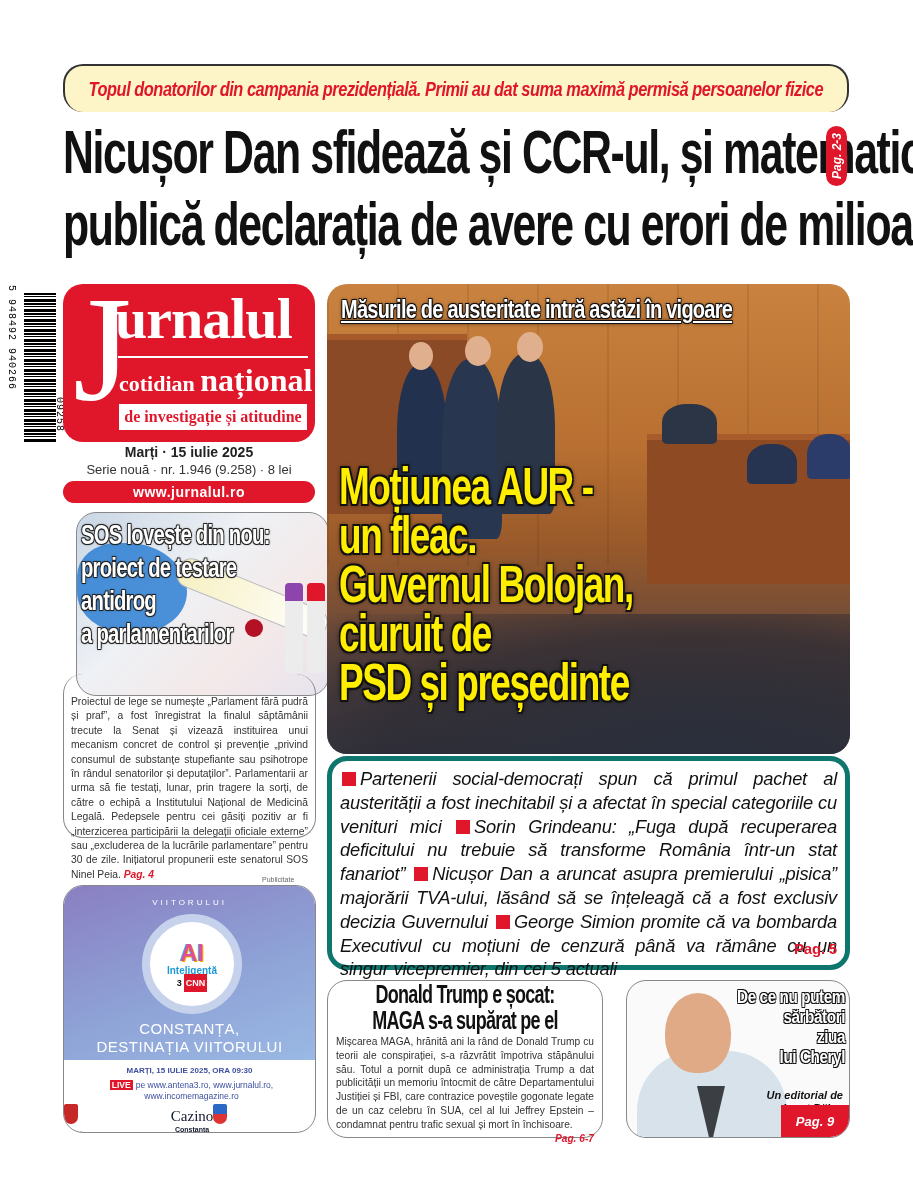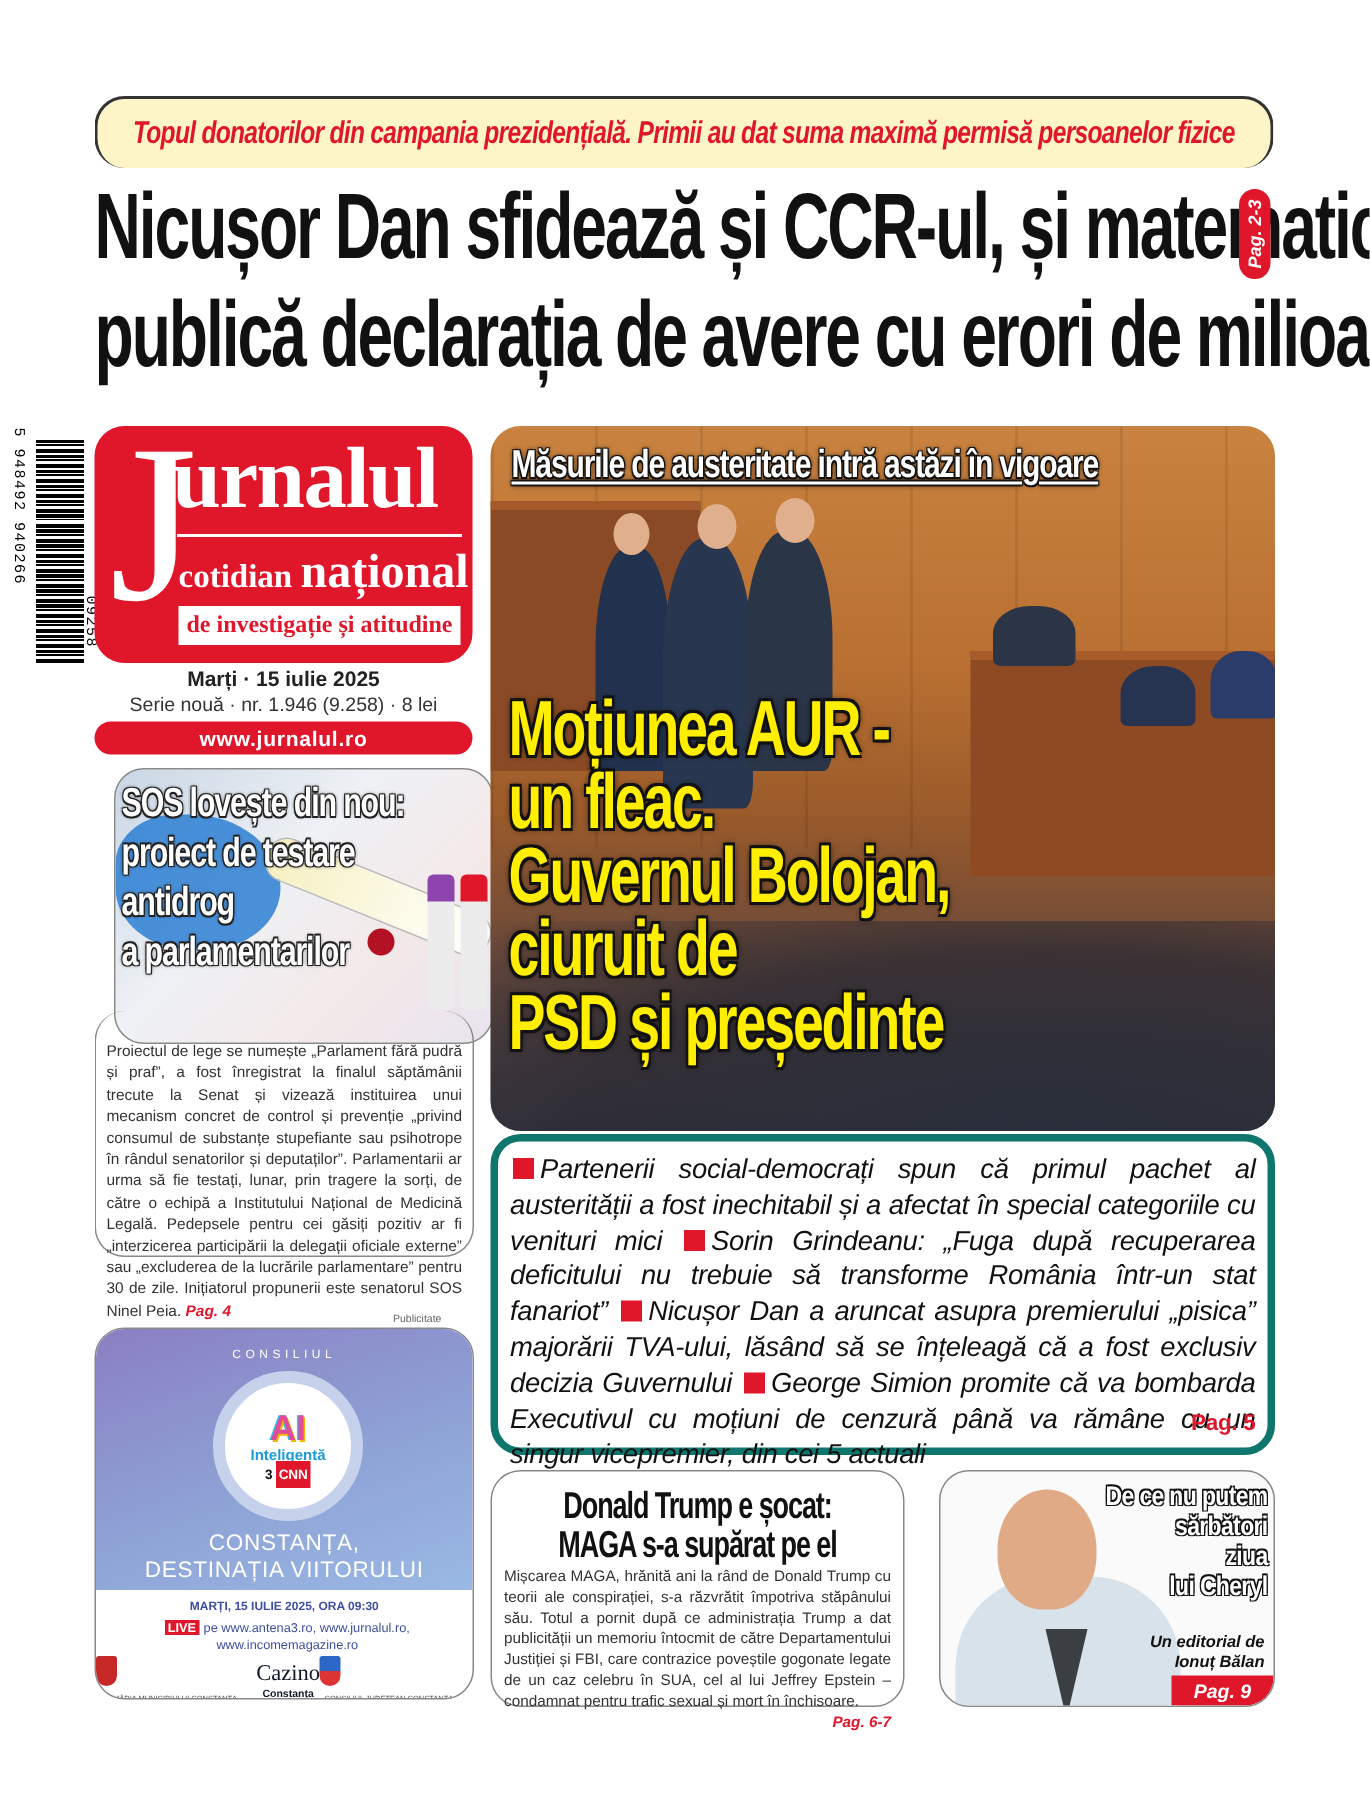--- a/index.html
+++ b/index.html
@@ -83,33 +83,33 @@
   .ph-title { position: absolute; left: 12px; top: 178px; color: #ffee00; font-weight: bold; font-size: 52px; line-height: 49px; letter-spacing: -2px; white-space: nowrap; transform: scaleX(0.71); transform-origin: left top;
     text-shadow: -2px -2px 0 #111, 2px -2px 0 #111, -2px 2px 0 #111, 2px 2px 0 #111, 0 0 6px #000; }
   .ph-title div { display: block; }
 
   
   .bullets { left: 327px; top: 756px; width: 523px; height: 214px; border: 5px solid #0f766e; padding: 6px 8px; font-style: italic; font-size: 18.3px; line-height: 23.8px; color: #111; letter-spacing: -0.2px; text-align: justify; }
   .sq { display: inline-block; width: 14px; height: 14px; background: #e0162b; margin: 0 4px 0 2px; vertical-align: -1px; }
   .bullets .pag5 { position: absolute; right: 8px; bottom: 4px; font-style: normal; font-size: 15px; }
 
   
-  .trump { left: 327px; top: 980px; width: 276px; height: 158px; border: 1px solid #888; padding: 10px 8px; }
+  .trump { left: 327px; top: 980px; width: 276px; height: 158px; border: 1px solid #888; padding: 0 8px; }
   .trump-h { text-align: center; font-weight: bold; font-size: 25px; line-height: 26px; color: #111; letter-spacing: -1px; transform: scaleX(0.72); transform-origin: center top; white-space: nowrap; }
   .trump-t { font-size: 10.2px; line-height: 13.8px; color: #333; margin-top: 2px; text-align: justify; }
 
   
   .edit { left: 626px; top: 980px; width: 224px; height: 158px; border: 1px solid #888; overflow: hidden; background: #fafafa; }
   .ed-body { position: absolute; left: 10px; top: 70px; width: 150px; height: 100px; background: #d7e2ea; border-radius: 60px 60px 0 0; }
   .ed-head { position: absolute; left: 38px; top: 12px; width: 66px; height: 80px; background: #e1aa86; border-radius: 50% 50% 45% 45%; }
   .ed-tie { position: absolute; left: 70px; top: 105px; width: 0; height: 0; border-left: 14px solid transparent; border-right: 14px solid transparent; border-top: 60px solid #3b3f44; }
   .ed-title { position: absolute; right: 4px; top: 6px; text-align: right; color: #fff; font-weight: bold; font-size: 18px; line-height: 20px; letter-spacing: -0.5px; transform: scaleX(0.85); transform-origin: right top;
     text-shadow: -1px -1px 0 #111, 1px -1px 0 #111, -1px 1px 0 #111, 1px 1px 0 #111; }
   .ed-author { position: absolute; right: 6px; top: 108px; text-align: right; font-style: italic; font-weight: bold; font-size: 11px; line-height: 13px; color: #111; }
-  .ed-pag { position: absolute; right: 0; bottom: 0; width: 68px; height: 20px; background: #e0162b; color: #fff; font-weight: bold; font-style: italic; font-size: 13px; display: flex; align-items: center; justify-content: center; }
+  .ed-pag { position: absolute; right: 0; bottom: 0; width: 68px; height: 32px; background: #e0162b; color: #fff; font-weight: bold; font-style: italic; font-size: 13px; display: flex; align-items: center; justify-content: center; }
 </style>
 </head>
 <body>
 
 <div class="abs teaser">
   <span>Topul donatorilor din campania prezidențială. Primii au dat suma maximă permisă persoanelor fizice</span>
 </div>
 
 <div class="abs headline">
   <span class="line">Nicușor Dan sfidează și CCR-ul, și matematica:</span>
@@ -155,21 +155,21 @@
   </div>
 </div>
 <div class="abs sos-text">
   <span>Proiectul de lege se numește „Parlament fără pudră și praf”, a fost înregistrat la finalul săptămânii trecute la Senat și vizează instituirea unui mecanism concret de control și prevenție „privind consumul de substanțe stupefiante sau psihotrope în rândul senatorilor și deputaților”. Parlamentarii ar urma să fie testați, lunar, prin tragere la sorți, de către o echipă a Institutului Național de Medicină Legală. Pedepsele pentru cei găsiți pozitiv ar fi „interzicerea participării la delegații oficiale externe” sau „excluderea de la lucrările parlamentare” pentru 30 de zile. Inițiatorul propunerii este senatorul SOS Ninel Peia.</span>
   <span class="pag-red">Pag. 4</span>
 </div>
 
 <div class="abs publicitate">Publicitate</div>
 <div class="abs ad">
   <div class="ad-top">
-    <div class="ad-ev">CONSILIUL</div>
+    <div class="ad-ev">VIITORULUI</div>
     <div class="ad-circle">
       <div class="ad-ai">AI</div>
       <div class="ad-intel">Inteligentă</div>
       <div class="ad-logos">
         <span>3</span><span class="cnn">CNN</span>
       </div>
     </div>
     <div class="ad-city">
       <div>CONSTANȚA,</div>
       <div>DESTINAȚIA VIITORULUI</div>

